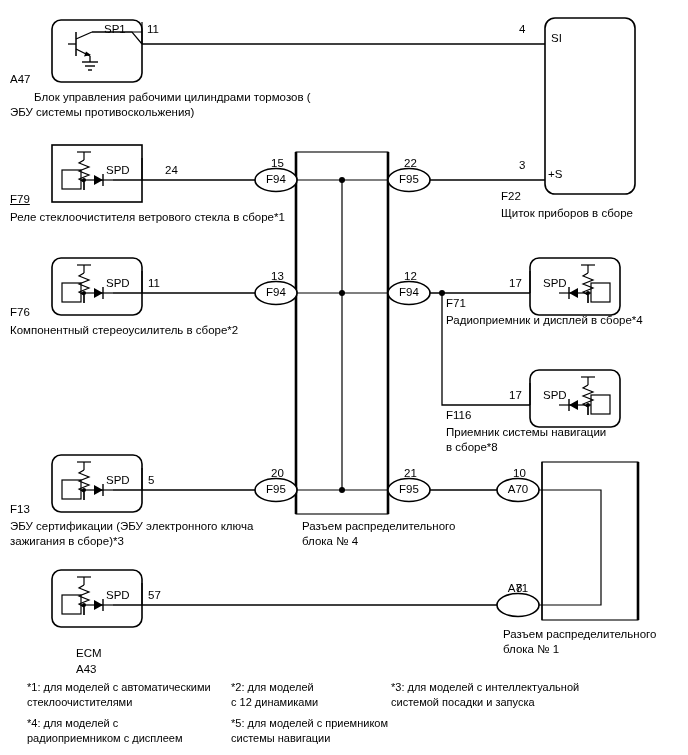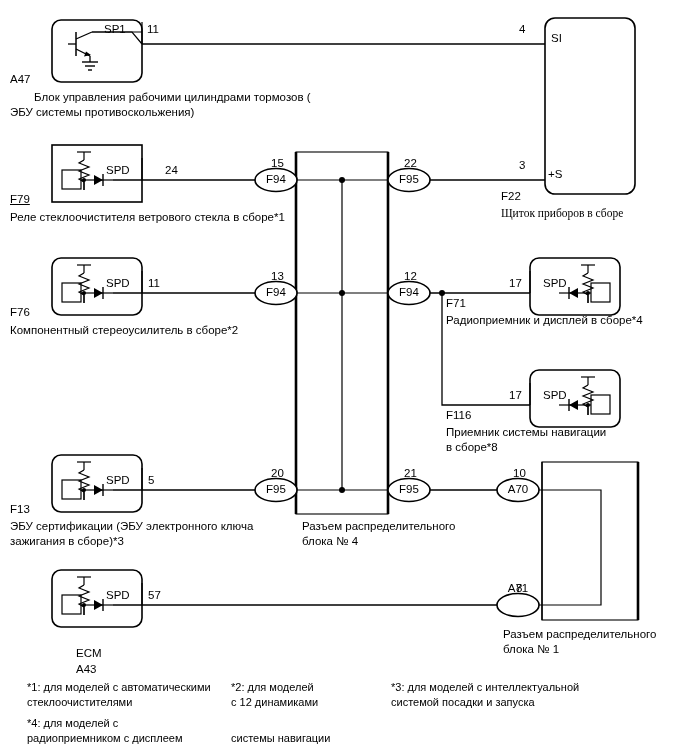--- a/index.html
+++ b/index.html
@@ -248,21 +248,21 @@
   <div class="txt" style="left:106px; top:588px;">SPD</div>
   <div class="txt pin" style="left:148px; top:588px;">57</div>
   <div class="txt" style="left:76px; top:662px;">A43</div>
   <div class="txt" style="left:76px; top:646px;">ECM</div>
 
   <div class="txt pin" style="left:519px; top:22px;">4</div>
   <div class="txt term" style="left:551px; top:31px;">SI</div>
   <div class="txt pin" style="left:519px; top:158px;">3</div>
   <div class="txt term" style="left:548px; top:167px;">+S</div>
   <div class="txt" style="left:501px; top:189px;">F22</div>
-  <div class="txt" style="left:501px; top:206px;font-family:Liberation Serif, serif;">Щиток приборов в сборе</div>
+  <div class="txt" style="left:501px; top:206px;">Щиток приборов в сборе</div>
 
   <div class="txt" style="left:543px; top:276px;">SPD</div>
   <div class="txt pin" style="left:509px; top:276px;">17</div>
   <div class="txt" style="left:446px; top:296px;">F71</div>
   <div class="txt" style="left:446px; top:313px;">Радиоприемник и дисплей в сборе*4</div>
 
   <div class="txt" style="left:543px; top:388px;">SPD</div>
   <div class="txt pin" style="left:509px; top:388px;">17</div>
   <div class="txt" style="left:446px; top:408px;">F116</div>
   <div class="txt" style="left:446px; top:425px;">Приемник системы навигации</div>
@@ -294,18 +294,19 @@
   <div class="txt pin" style="left:516px; top:581px;">8</div>
   <div class="ovaltxt" style="left:498px; top:583px; width:40px;">A71</div>
 
   <div class="txt small" style="left:27px; top:680px;">*1: для моделей с автоматическими</div>
   <div class="txt small" style="left:27px; top:695px;">стеклоочистителями</div>
   <div class="txt small" style="left:27px; top:716px;">*4: для моделей с</div>
   <div class="txt small" style="left:27px; top:731px;">радиоприемником с дисплеем</div>
 
   <div class="txt small" style="left:231px; top:680px;">*2: для моделей</div>
   <div class="txt small" style="left:231px; top:695px;">с 12 динамиками</div>
+  <div class="txt small" style="left:231px; top:716px;">*5: для моделей с приемником</div>
   <div class="txt small" style="left:231px; top:731px;">системы навигации</div>
 
   <div class="txt small" style="left:391px; top:680px;">*3: для моделей с интеллектуальной</div>
   <div class="txt small" style="left:391px; top:695px;">системой посадки и запуска</div>
 
 </div>
 
 </body></html>

